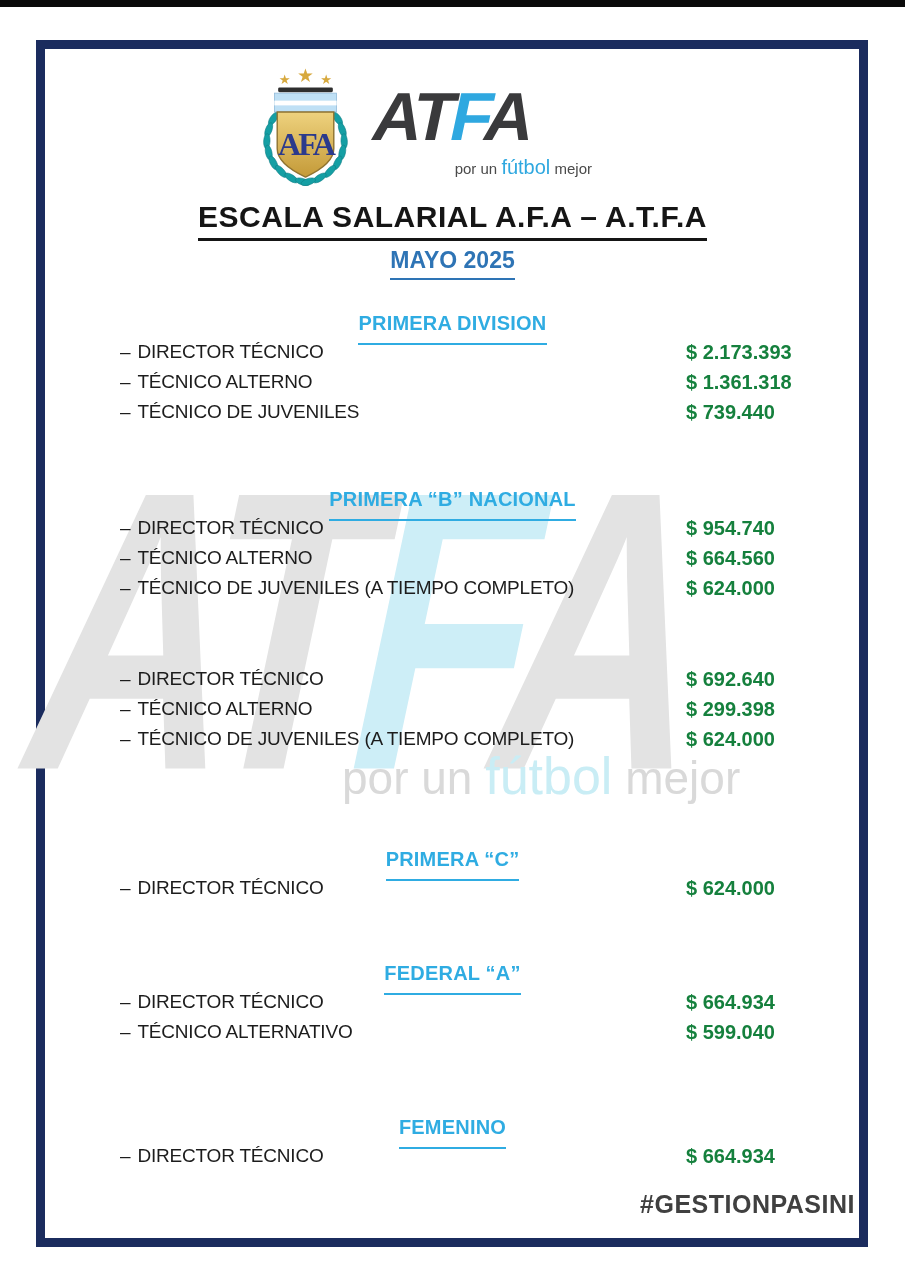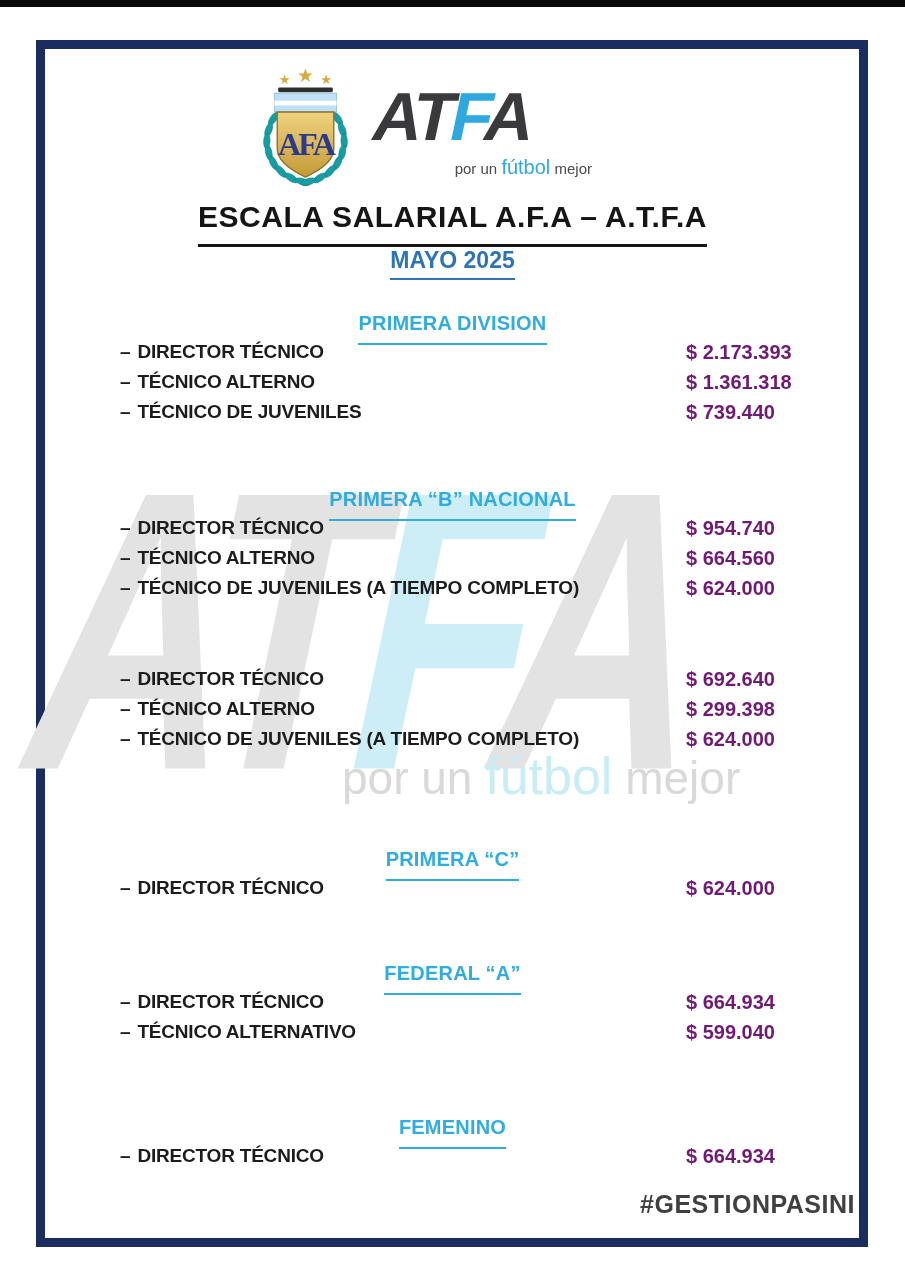--- a/index.html
+++ b/index.html
@@ -46,45 +46,45 @@
   .logo-tagline {
     position:absolute; left:380px; top:156px; width:212px; z-index:2;
     text-align:right; white-space:nowrap; color:#4a4a4a; font-size:15px;
   }
   .logo-tagline .tg-cyan { color:#2fa8e0; font-size:20px; }
 
   
   .title-wrap { position:absolute; left:0; top:200px; width:905px; text-align:center; z-index:2; }
   .doc-title {
     display:inline-block; font-size:30px; font-weight:bold; color:#151515;
-    letter-spacing:0.5px; border-bottom:3px solid #151515; padding-bottom:10px;
+    letter-spacing:0.5px; border-bottom:3px solid #151515; padding-bottom:4px;
   }
   .subtitle-wrap { position:absolute; left:0; top:247px; width:905px; text-align:center; z-index:2; }
   .doc-subtitle {
     display:inline-block; font-size:23px; font-weight:bold; color:#2e74b5;
     border-bottom:2px solid #2e74b5; padding-bottom:4px;
   }
 
   
   .section { position:absolute; left:0; width:905px; z-index:2; }
   .sec-title-wrap { text-align:center; height:24px; }
   .sec-title {
     display:inline-block; font-size:20px; font-weight:bold; color:#2face2;
     border-bottom:2px solid #2face2; padding-bottom:8px; letter-spacing:0.2px;
   }
   .rows { margin-top:5px; }
   .row { position:relative; height:30px; }
   .row .label {
-    position:absolute; left:120px; top:0; font-size:19px; font-weight:bold;
+    position:absolute; left:120px; top:0; font-size:19px; font-weight:normal;
     color:#1c1c1c; letter-spacing:-0.2px; white-space:nowrap;
   }
   .row .label .dash { margin-right:7px; }
   .row .amount {
     position:absolute; left:686px; top:0; font-size:20px; font-weight:bold;
-    color:#701a75; white-space:nowrap;
+    color:#15803d; white-space:nowrap;
   }
 
   
   .hashtag {
     position:absolute; right:50px; top:1190px; z-index:2;
     font-size:25px; font-weight:bold; color:#404040; letter-spacing:0.5px;
   }
 </style>
 </head>
 <body>

